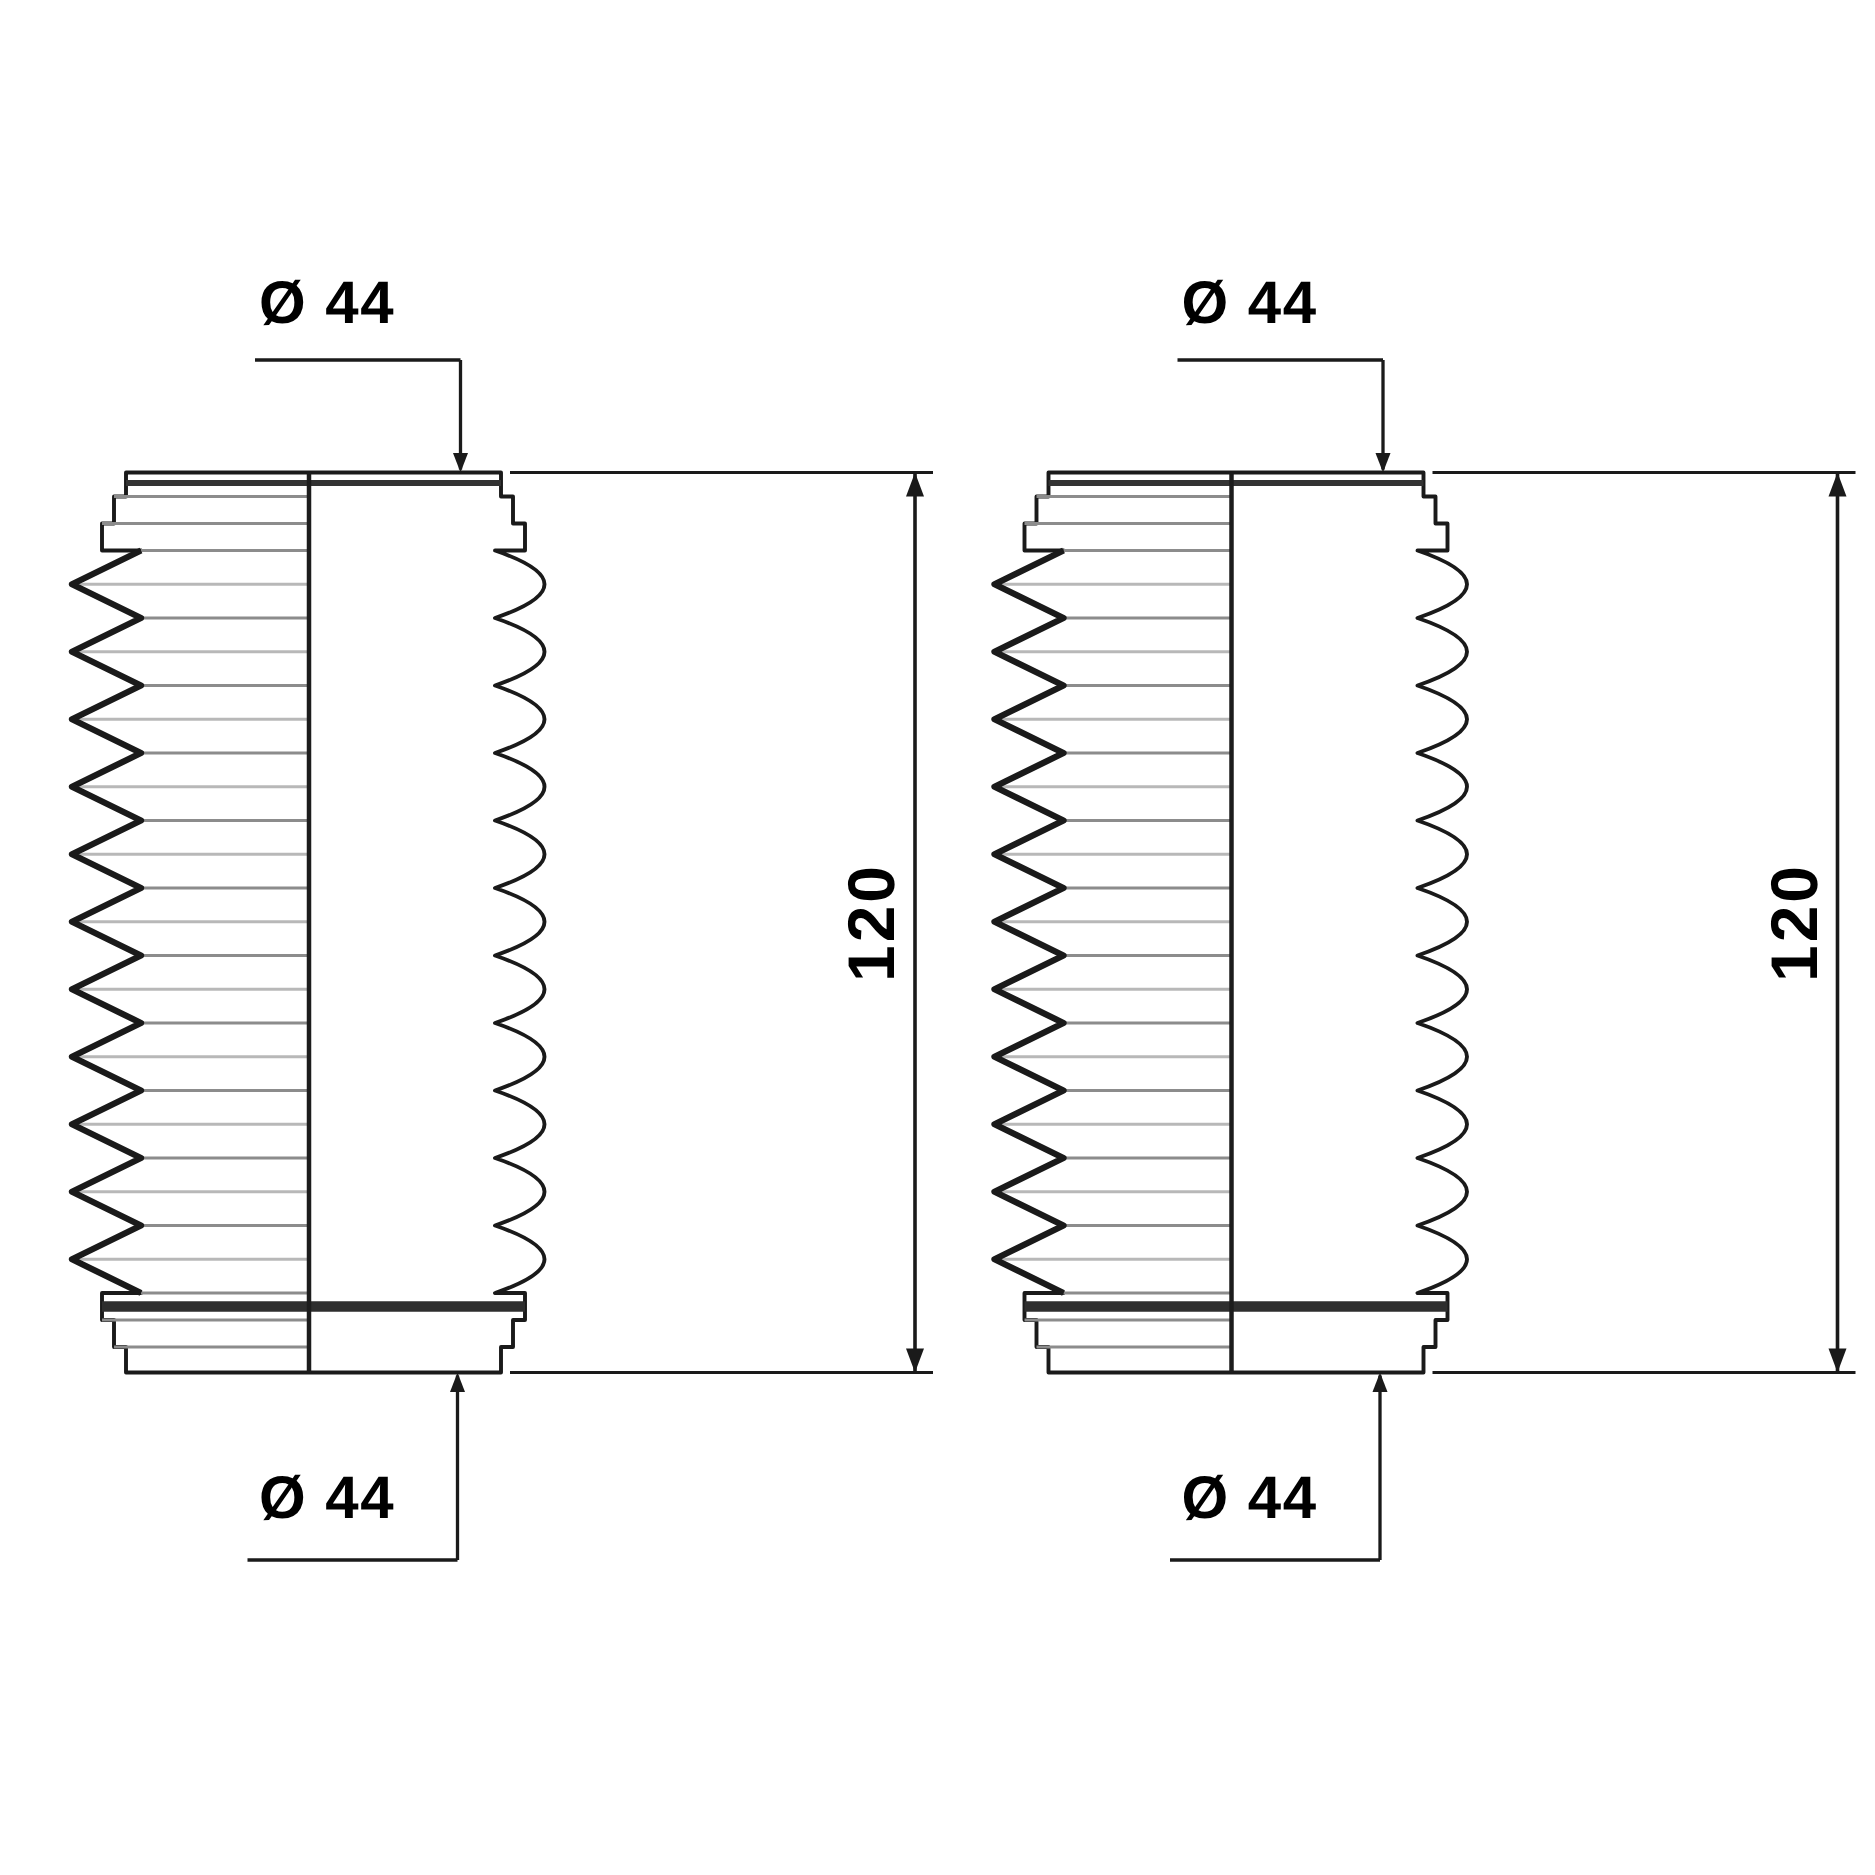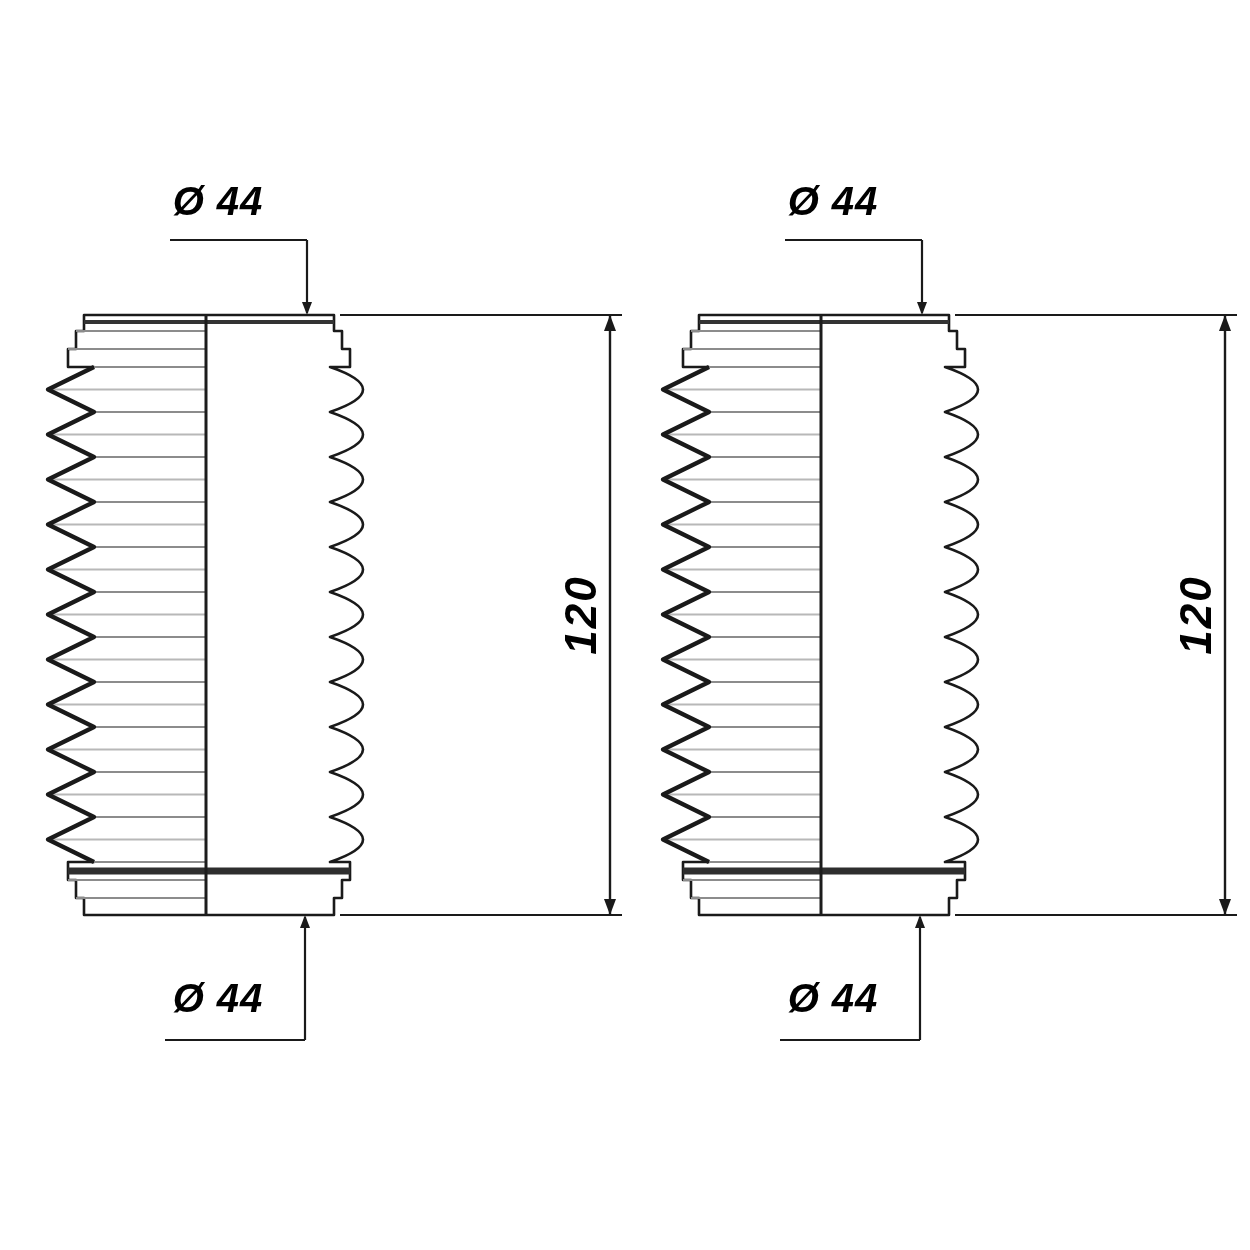--- a/index.html
+++ b/index.html
@@ -7,21 +7,20 @@
     padding: 0;
     background: #ffffff;
     width: 1250px;
     height: 1250px;
     font-family: "Liberation Sans", sans-serif;
   }
   .canvas-wrap {
     width: 1250px;
     height: 1250px;
     position: relative;
-    font-style: italic;
   }
   svg text {
     font-family: "Liberation Sans", sans-serif;
     font-weight: bold;
     fill: #000000;
   }
   .dim-label { font-size: 40px; letter-spacing: 1px; }
   .dim-label-vert { font-size: 44px; letter-spacing: 2px; }
 </style>
 </head>

